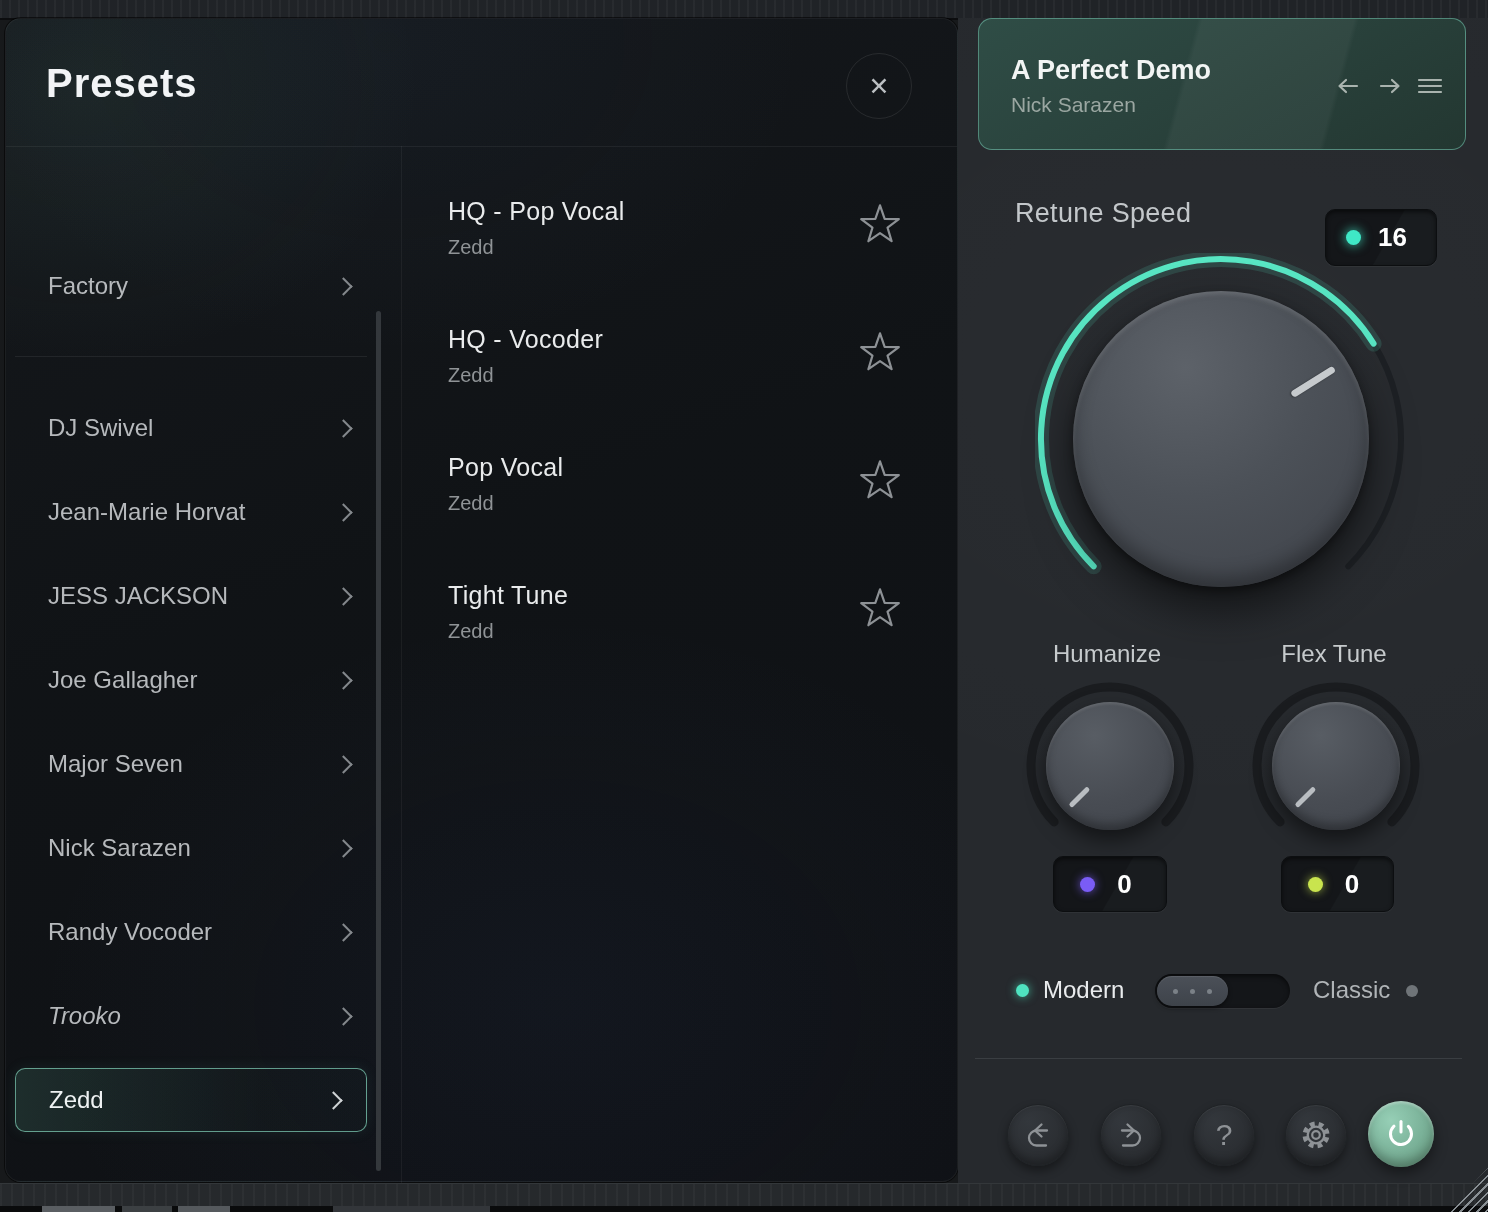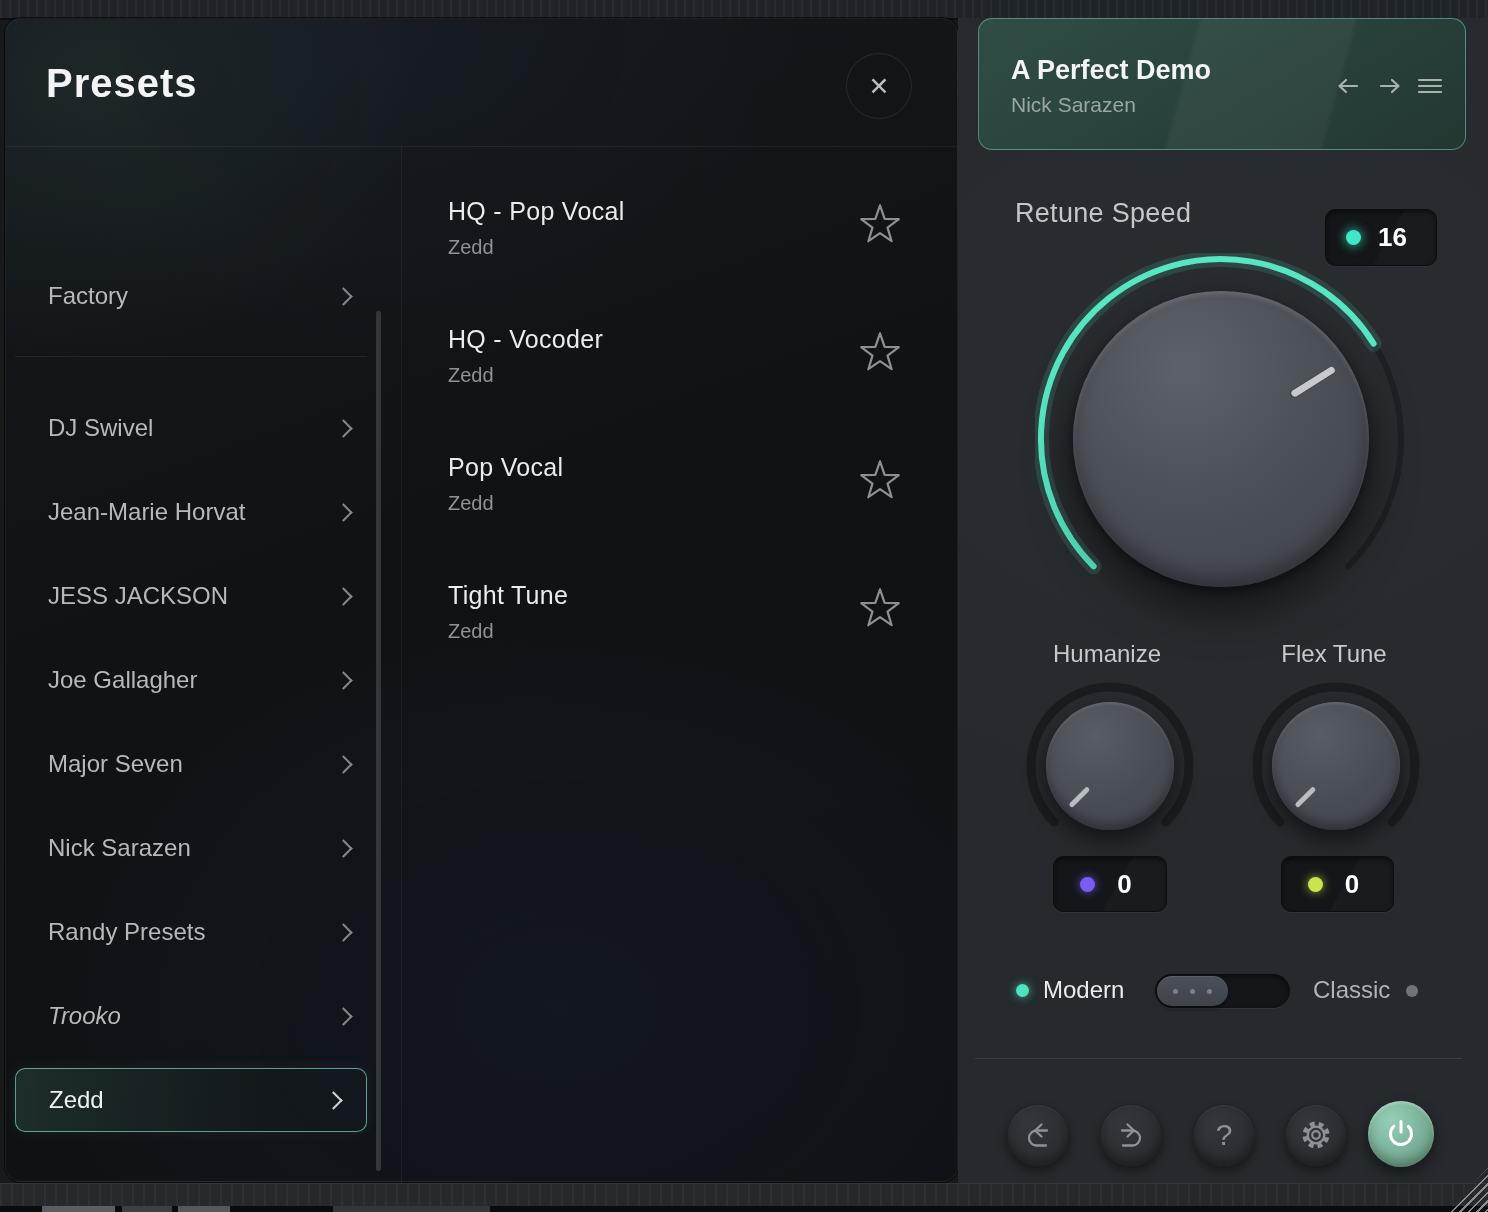--- a/index.html
+++ b/index.html
@@ -126,21 +126,21 @@
 </div>
 
 <div class="abs" id="presets-panel">
   <div class="abs" id="presets-title">Presets</div>
   <div class="abs" id="close-btn">
     <span>✕</span>
   </div>
   <div class="abs hdiv"></div>
   <div class="abs vdiv"></div>
 
-  <div class="abs side-item" style="top:249px;gap:16px;">
+  <div class="abs side-item" style="top:239px;gap:16px;">
     <span>Factory</span>
     <span class="chev"></span>
   </div>
   <div class="abs" id="group-divider"></div>
 
   <div class="abs side-item" style="top:381px;">
     <span>DJ Swivel</span>
     <span class="chev"></span>
   </div>
   <div class="abs side-item" style="top:549px;">
@@ -157,21 +157,21 @@
   </div>
   <div class="abs side-item" style="top:717px;">
     <span>Major Seven</span>
     <span class="chev"></span>
   </div>
   <div class="abs side-item" style="top:801px;">
     <span>Nick Sarazen</span>
     <span class="chev"></span>
   </div>
   <div class="abs side-item" style="top:885px;">
-    <span>Randy Presets</span>
+    <span>Randy Vocoder</span>
     <span class="chev"></span>
   </div>
   <div class="abs side-item" style="top:969px;font-style:italic;">
     <span>Trooko</span>
     <span class="chev"></span>
   </div>
   <div class="abs" id="selected-folder">
     <span>Zedd</span>
     <span class="chev"></span>
   </div>

